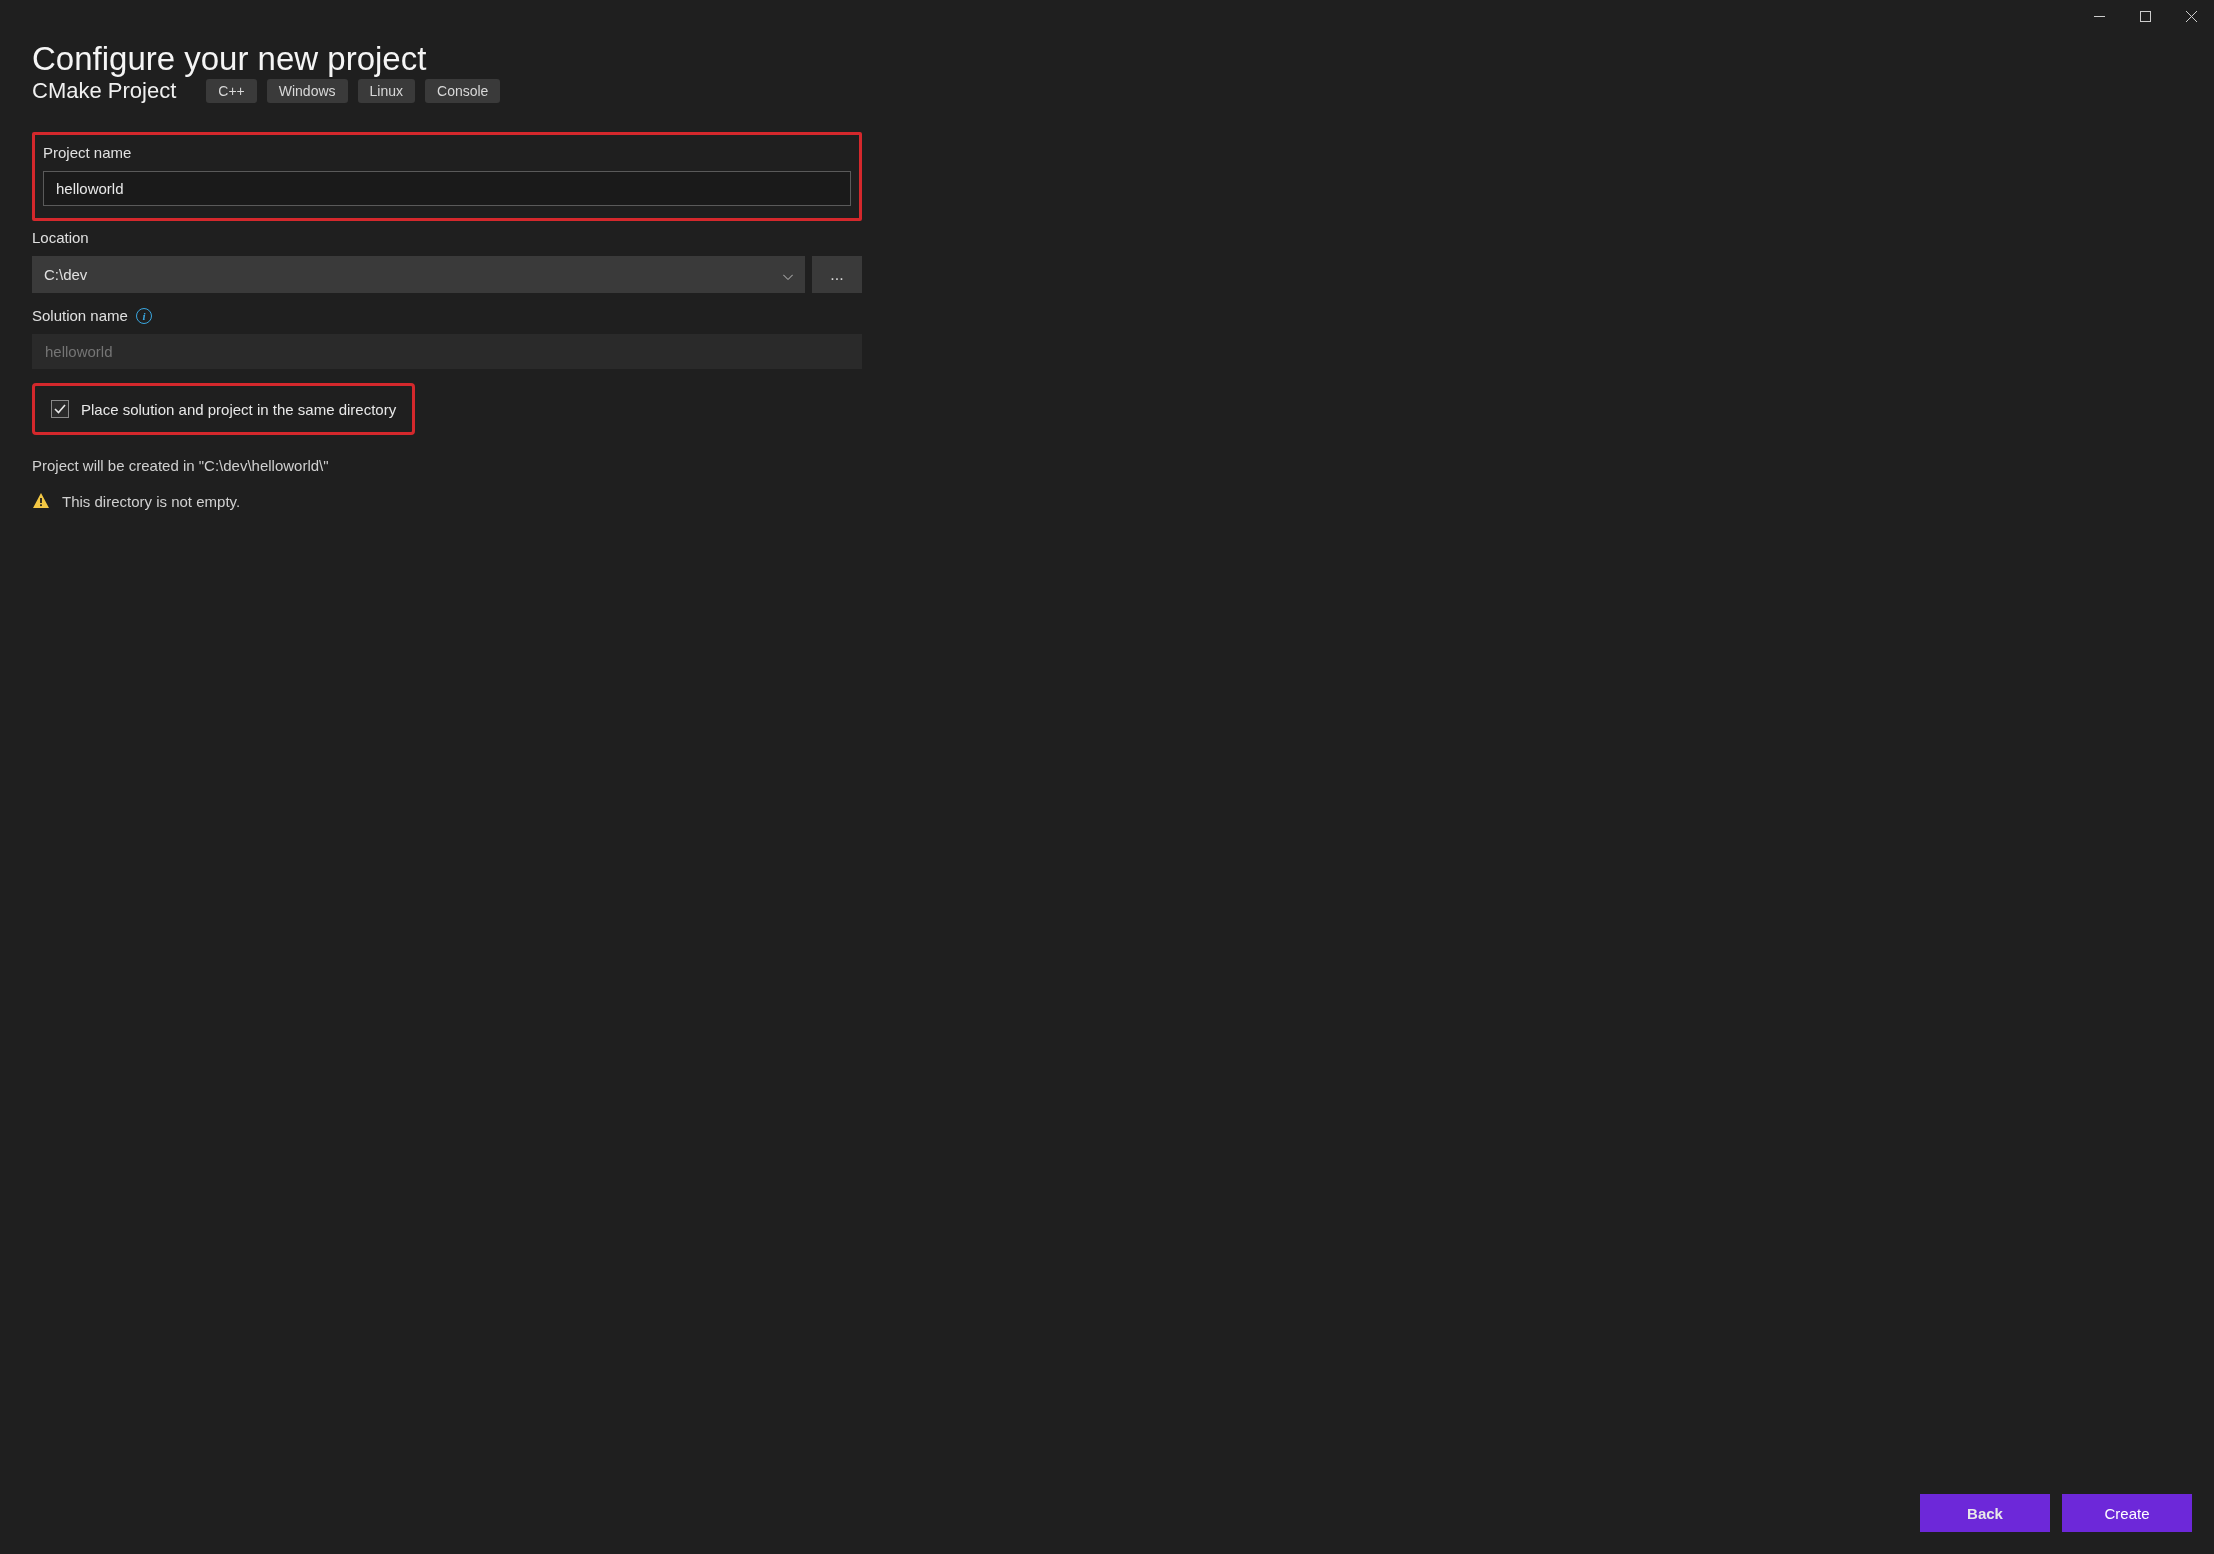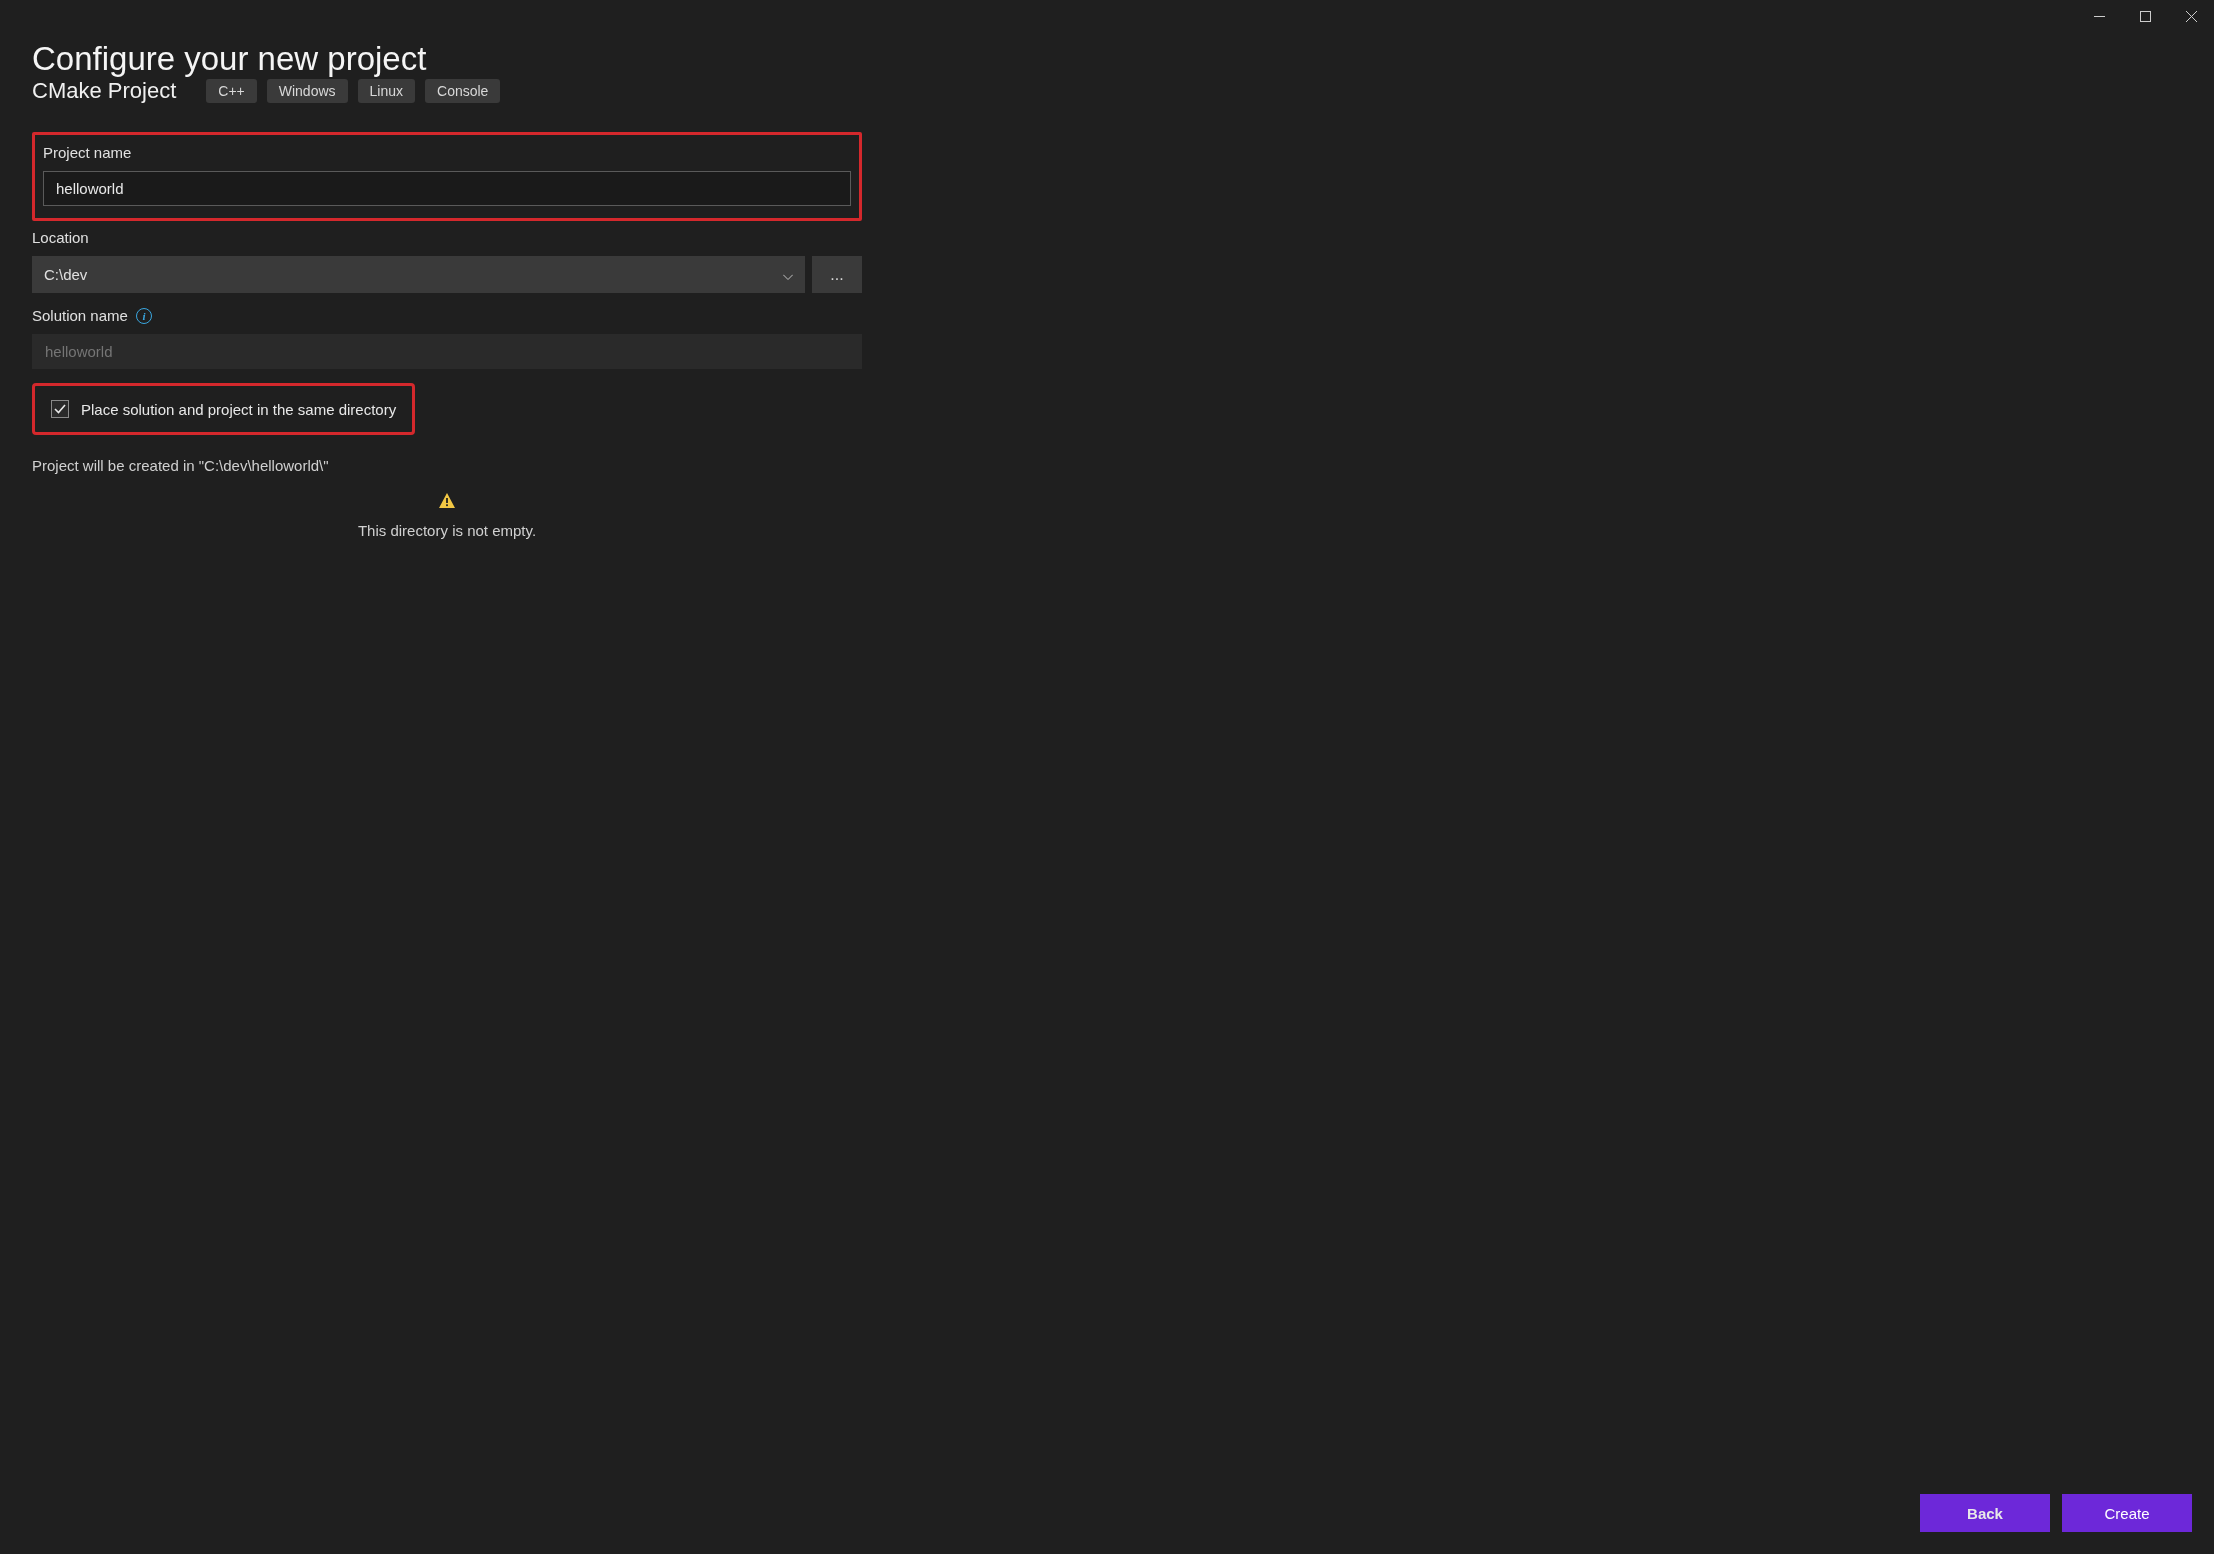--- a/index.html
+++ b/index.html
@@ -178,21 +178,20 @@
     color: #d0d0d0;
     font-size: 15px;
     margin-bottom: 18px;
   }
   .warning-row {
     display: flex;
     align-items: center;
     gap: 12px;
     color: #d0d0d0;
     font-size: 15px;
-    flex-direction: column;
   }
   .warn-icon { color: #f2c744; }
   .warn-icon svg { width: 18px; height: 18px; display: block; }
   .footer {
     display: flex;
     justify-content: flex-end;
     gap: 12px;
     padding: 18px 22px 22px 22px;
   }
   .btn {

